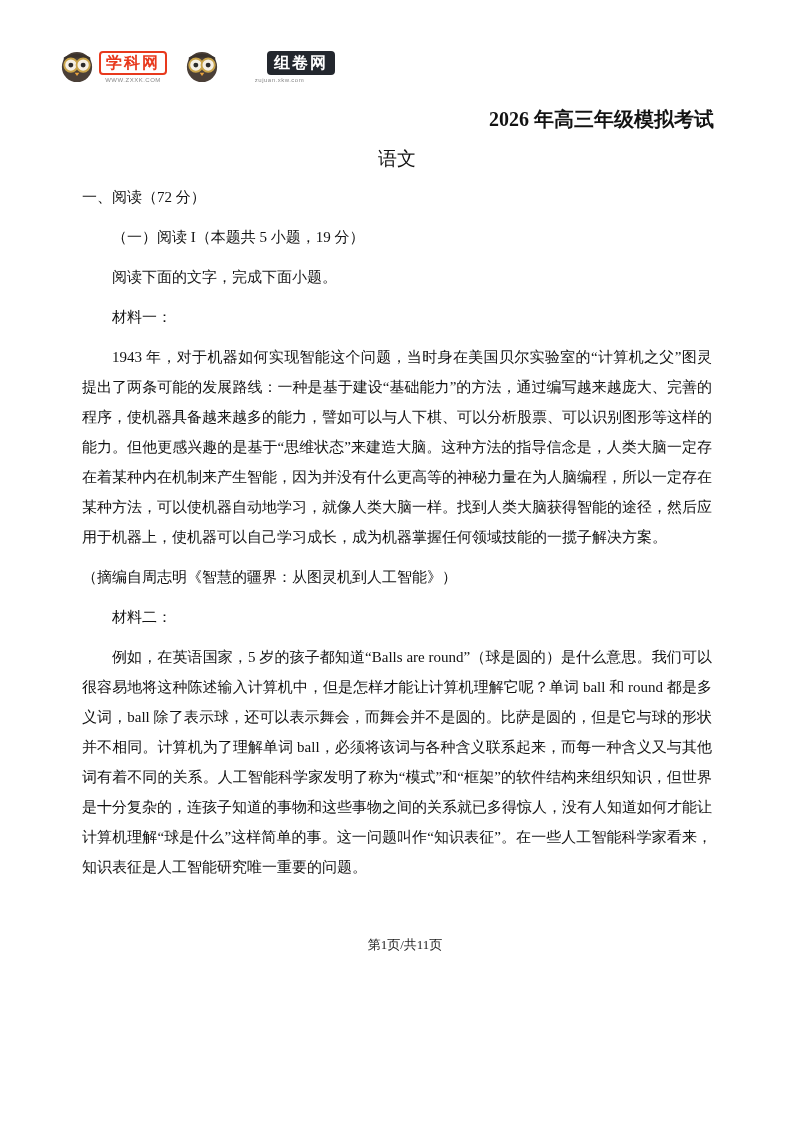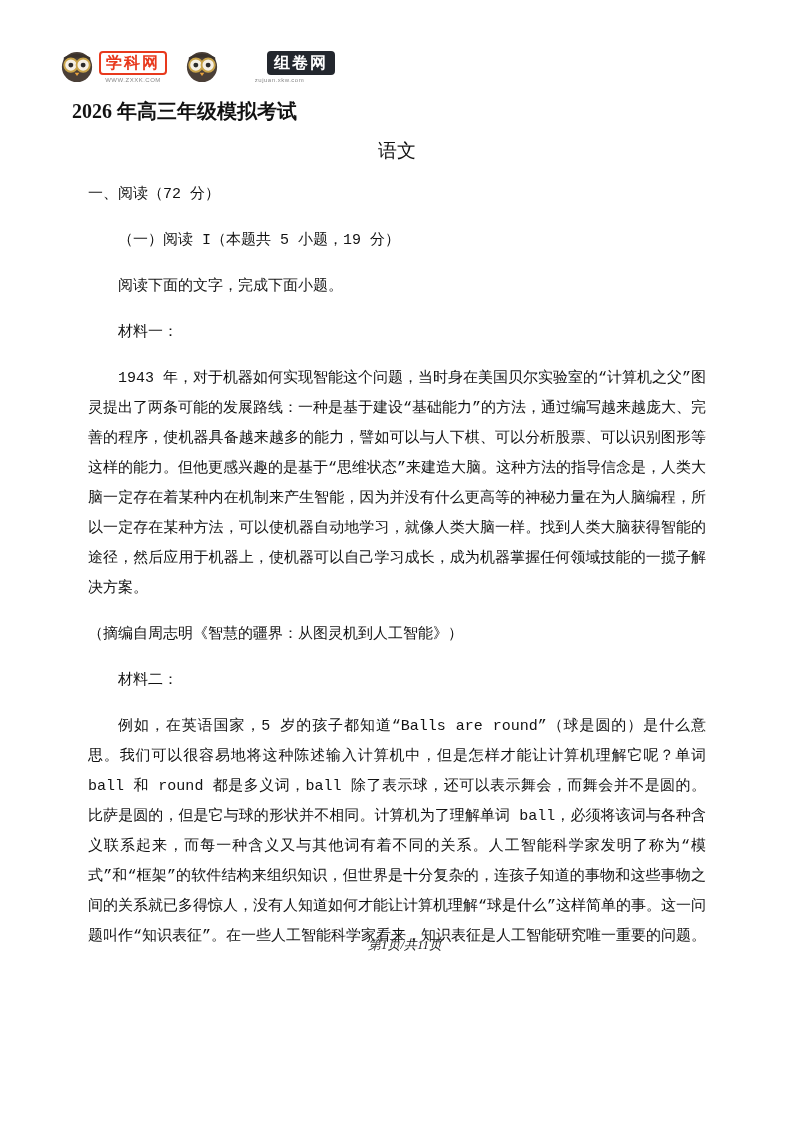--- a/index.html
+++ b/index.html
@@ -29,35 +29,35 @@
     padding: 2px 5px; border-radius: 4px; white-space: nowrap;
   }
   .logo-text.red  { color: #e8391d; border: 2px solid #e8391d; background: #fff; }
   .logo-text.dark { color: #ffffff; border: 2px solid #23272e; background: #23272e; margin-left: 43px; }
   .logo-domain {
     font-family: "Liberation Sans", "DejaVu Sans", sans-serif;
     font-size: 6px; color: #888; margin-top: 2px; letter-spacing: .5px;
   }
   .owl { display: inline-flex; }
   
-  .title   { margin: 0; text-align: left; font-size: 20px; font-weight: bold; }
+  .title   { margin: 8px; text-align: right; font-size: 20px; font-weight: bold; }
   .subject { margin: 13px 0 0 0; text-align: center; font-size: 19px; font-weight: normal; }
   .paper-info { margin: 13px 0 0 0; text-align: center; font-size: 15px; font-weight: bold; }
   
   p.line {
-    margin: 16px; font-size: 15px; line-height: 30px;
-    text-align: justify; text-justify: inter-ideograph; font-family: Liberation Mono, monospace;
+    margin: 10px; font-size: 15px; line-height: 30px;
+    text-align: justify; text-justify: inter-ideograph;
   }
   .mt { margin-top: 12px; }
   .indent { text-indent: 2em; }
   .source { text-align: right; }
   
   .footer {
     position: absolute; left: 16px; right: 0; bottom: 70px;
-    text-align: center; font-size: 13px; color: #222; font-style: italic;
+    text-align: center; font-size: 13px; color: #222;
   }
 </style>
 </head>
 <body>
 
 <div class="page">
 
   <div class="logos">
     <div class="logo">
       <span class="owl">

